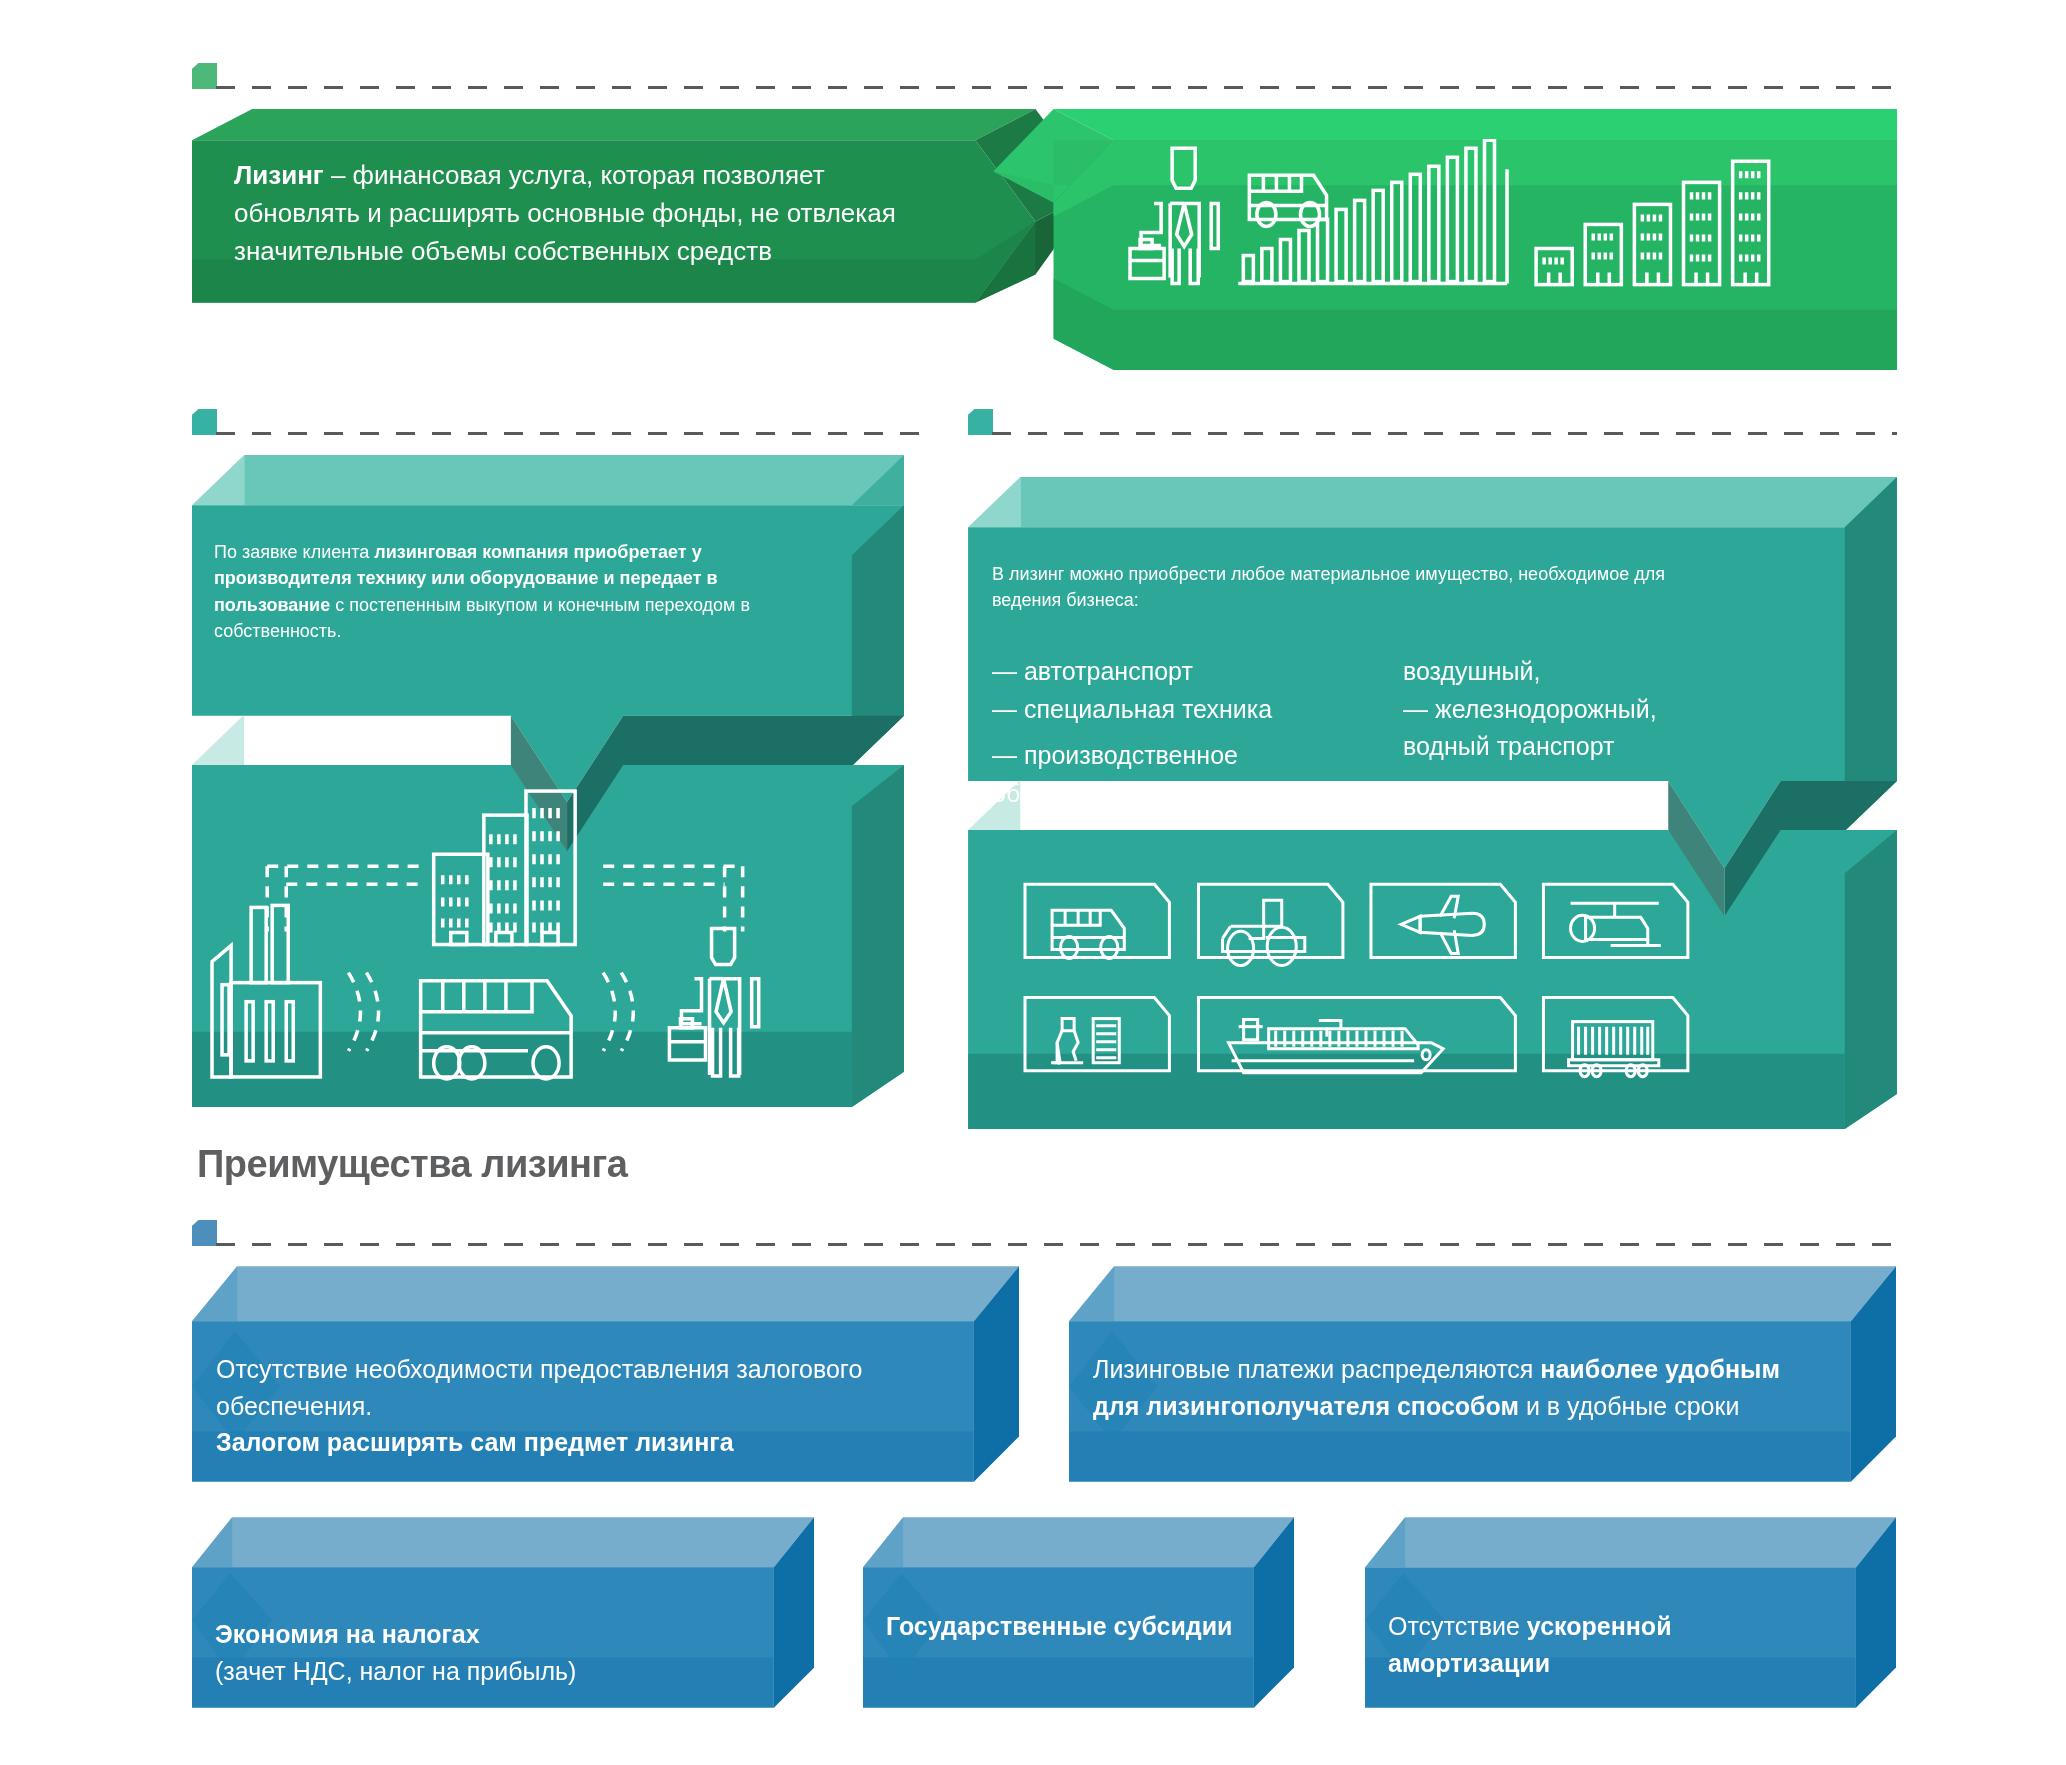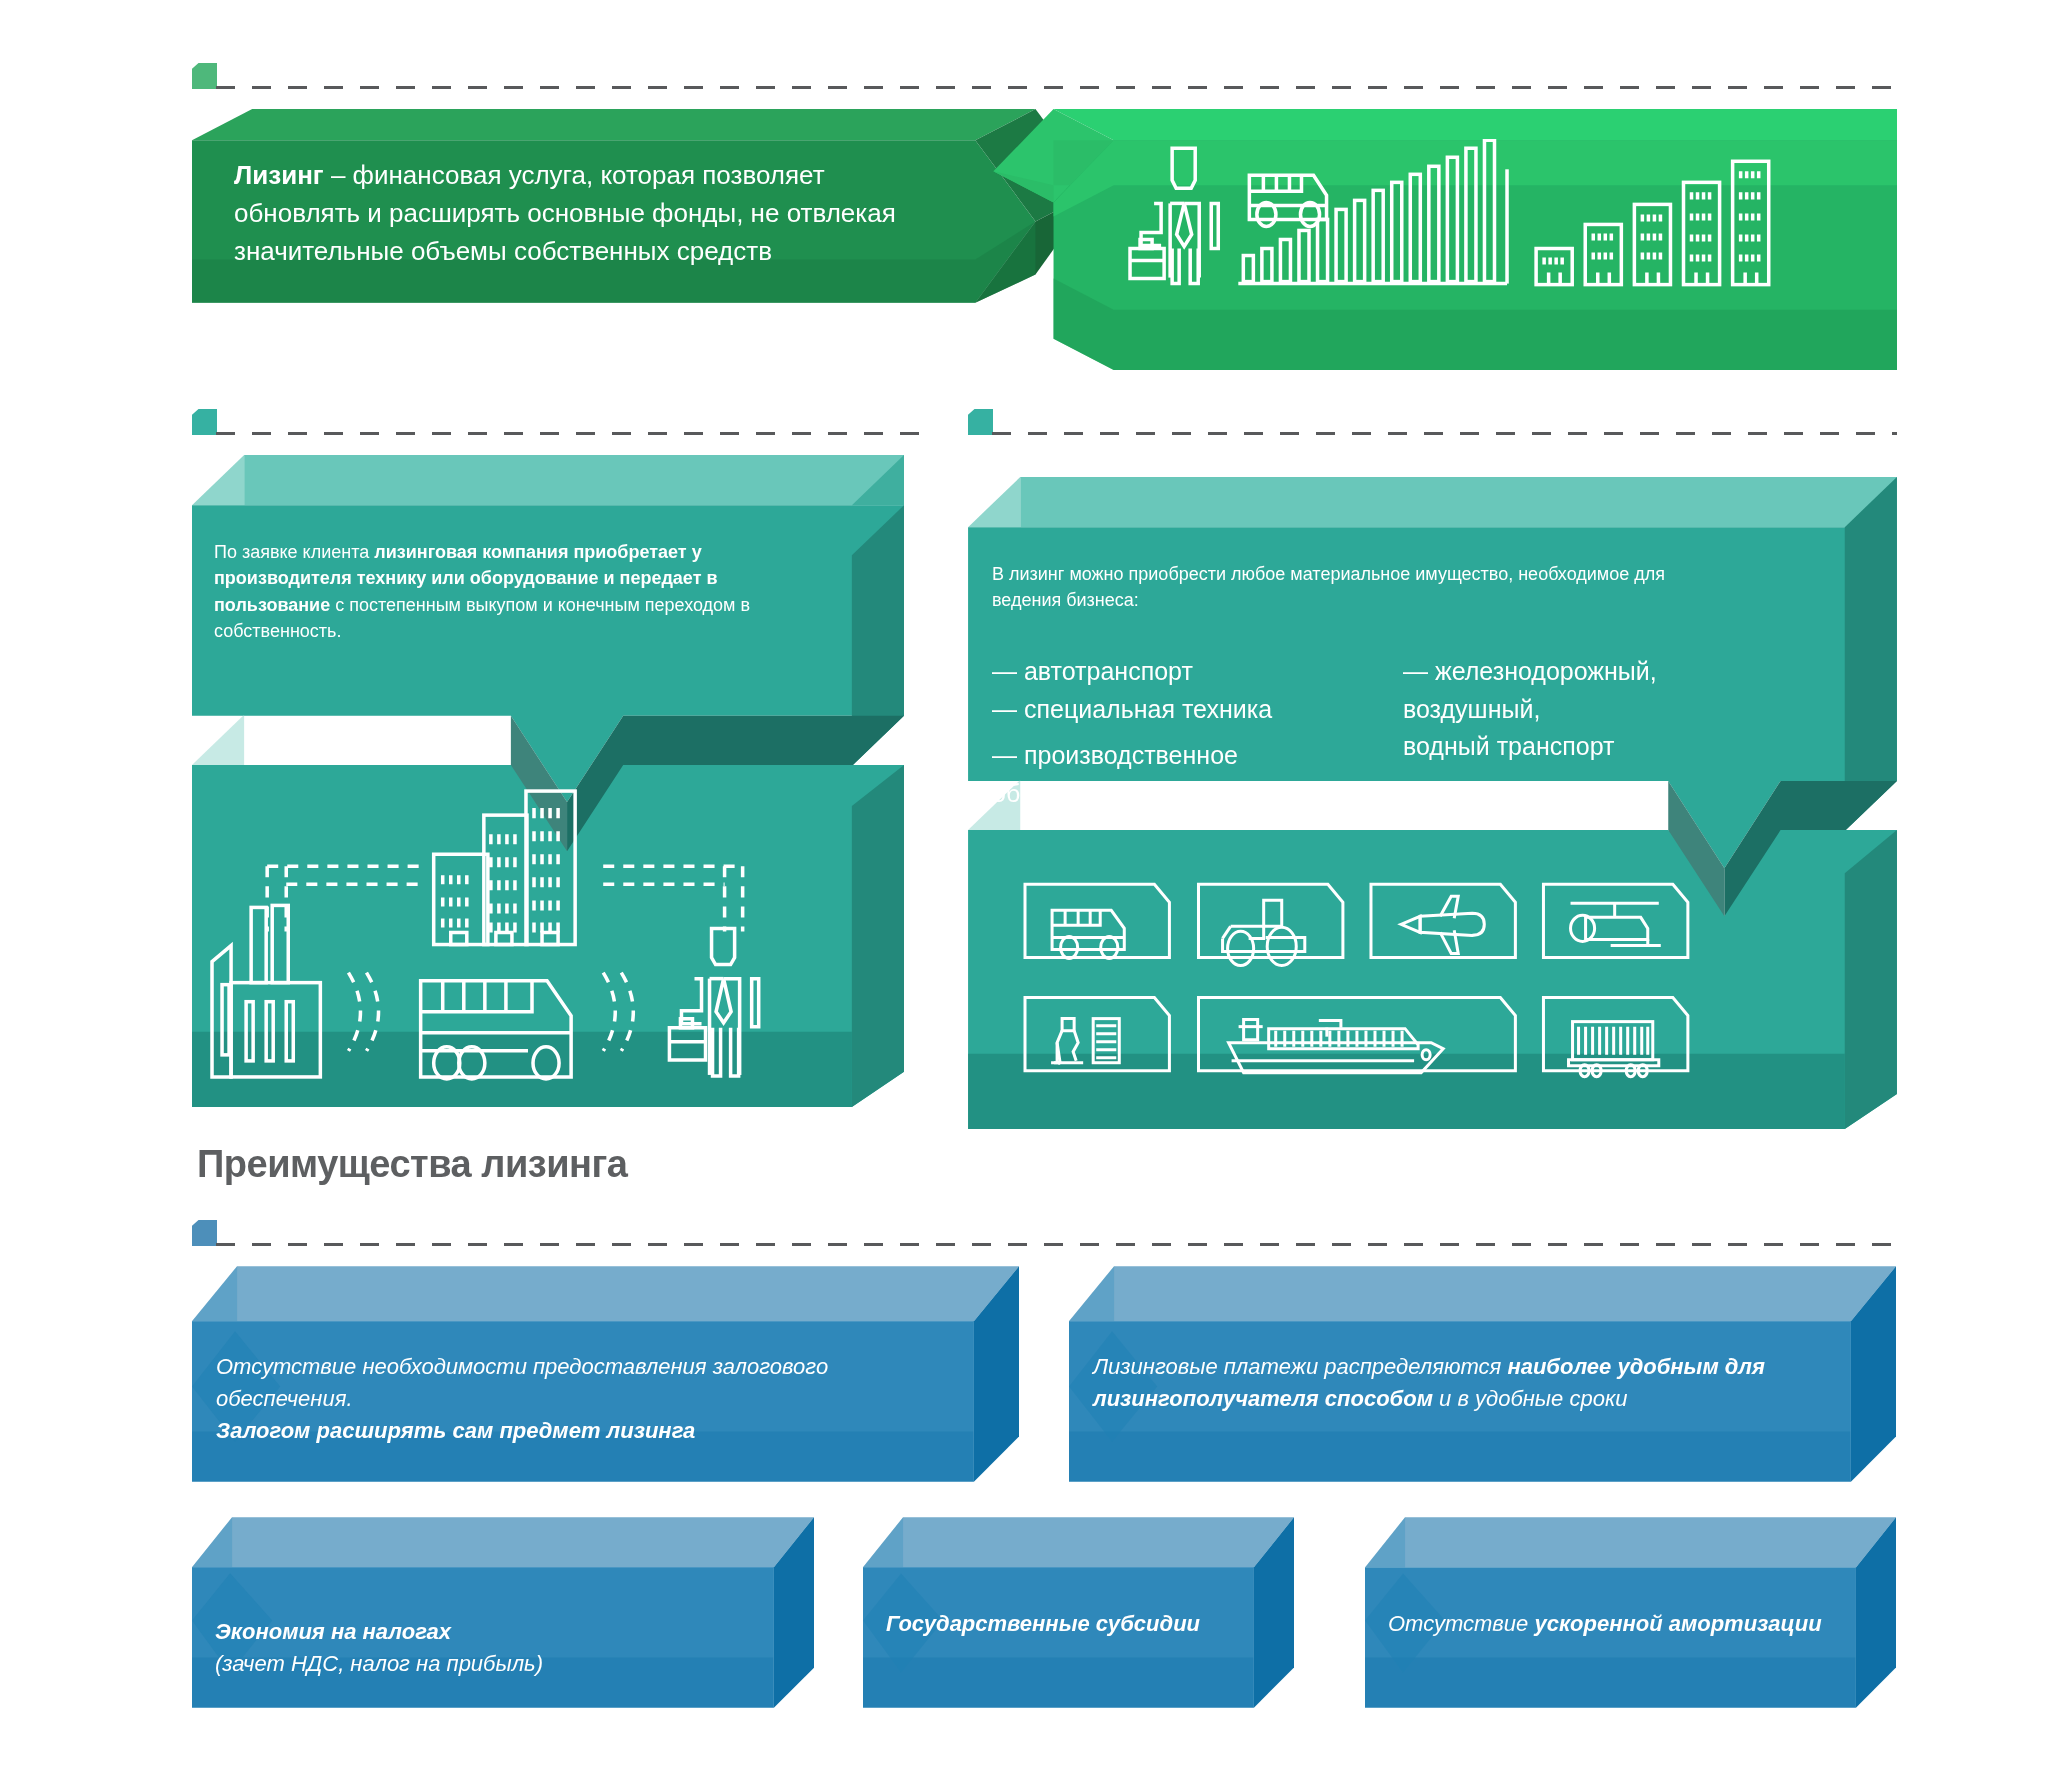--- a/index.html
+++ b/index.html
@@ -39,21 +39,21 @@
   
   .txt {
     position:absolute;
     color:#ffffff;
     line-height:1.46;
     z-index:9;
   }
   .txt b { font-weight:bold; }
   .t-green { font-size:26px; }
   .t-teal  { font-size:18px; }
-  .t-blue  { font-size:22px;font-style:italic; }
+  .t-blue  { font-size:25px; }
 
   .bullets { position:absolute; z-index:9; color:#fff; font-size:25px; line-height:1.5; }
   .bullets .col { position:absolute; top:0; }
 
   svg { display:block; }
   .ln { fill:none; stroke:#ffffff; stroke-width:7; stroke-linejoin:miter; stroke-linecap:butt; }
   .ln-thin { fill:none; stroke:#ffffff; stroke-width:6; }
   .dashln { fill:none; stroke:#ffffff; stroke-width:7; stroke-dasharray:22 18; }
 </style>
 </head>
@@ -316,22 +316,22 @@
     <div class="txt t-teal" style="left:24px; top:84px; width:732px;">В лизинг можно приобрести любое материальное имущество, необходимое для ведения бизнеса:</div>
 
     <div class="bullets" style="left:24px; top:176px; width:852px; height:130px;">
       <div class="col" style="left:0; width:381px;">
         <div style="">— автотранспорт</div>
         <div style="margin-bottom:9px;">— специальная техника</div>
         <div style="white-space:pre-line;">— производственное
    оборудование</div>
       </div>
       <div class="col" style="left:411px; width:401px;">
+        <div>   воздушный,</div>
         <div>— железнодорожный,</div>
-        <div>   воздушный,</div>
         <div>   водный транспорт</div>
       </div>
     </div>
 
     <div style="position:absolute; left:55px; top:396px; width:712px; height:211px;">
       <svg width="712" height="211" viewBox="0 0 1420 420">
         <g class="ln-thin">
 
           <path d="M4,22 L262,22 L292,58 L292,168 L4,168 Z"></path>
           <g transform="translate(50,52)">

